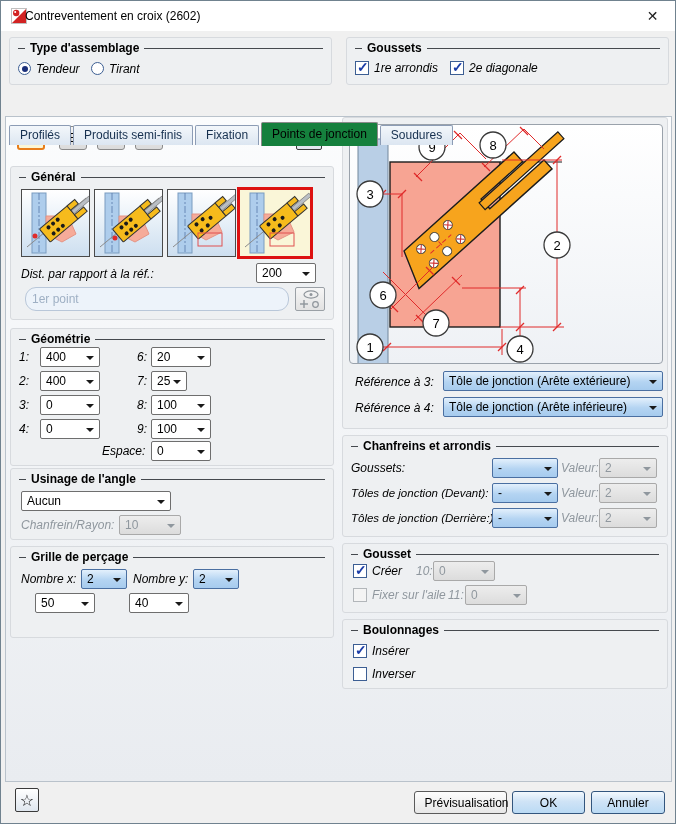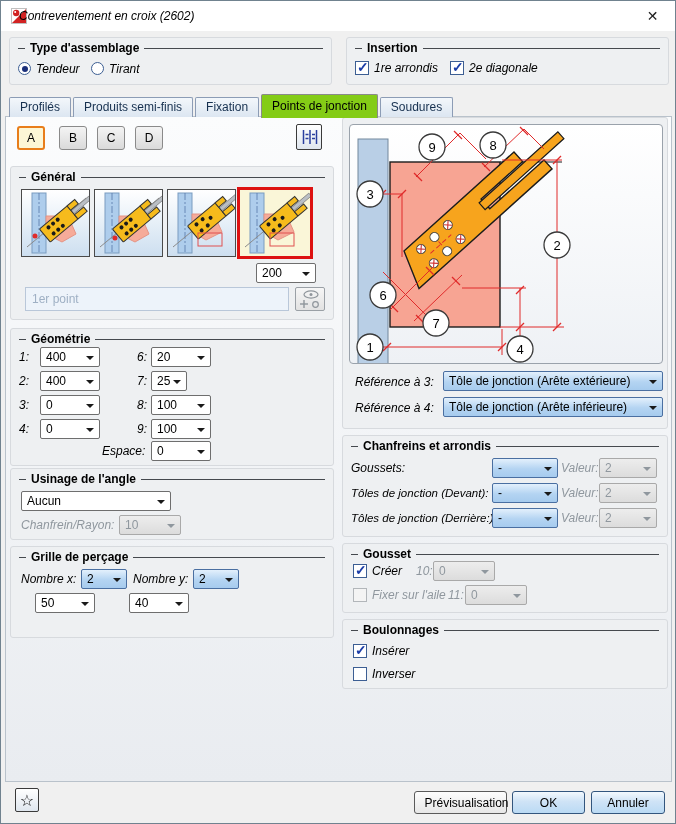--- a/index.html
+++ b/index.html
@@ -4,42 +4,42 @@
 <style>
   * { margin:0; padding:0; box-sizing:border-box; }
   body { font-family:"Liberation Sans", sans-serif; font-size:12px; color:#000; background:#c8c8c8; }
   .window { position:relative; width:676px; height:824px; background:#f0f0f0; border:1px solid #70828f; overflow:hidden; }
   .abs { position:absolute; }
   .lbl { position:absolute; white-space:nowrap; line-height:18px;font-style:italic; }
   .dis { color:#8f979e; }
 
   
   .titlebar { position:absolute; left:0; top:0; width:100%; height:30px; background:#ffffff; }
-  .title-text { position:absolute; left:18px; top:8px; font-size:12px;font-style:italic; }
+  .title-text { position:absolute; left:24px; top:8px; font-size:12px; }
   .close-btn { position:absolute; right:0; top:0; width:45px; height:30px; display:flex; align-items:center; justify-content:center; font-size:14px; color:#222; cursor:pointer; }
 
   
   .gb { position:absolute; background:#eef0f2; border:1px solid #d7dade; border-radius:3px; }
   .gb-title { position:absolute; left:8px; top:3px; right:8px; display:flex; align-items:center; gap:5px; font-weight:bold; font-size:12px; }
   .gb-title::before { content:''; width:7px; border-top:1px solid #45494e; }
   .gb-title::after { content:''; flex:1; border-top:1px solid #45494e; }
 
   
   .tabbar { position:absolute; left:8px; top:93px; display:flex; align-items:flex-end; z-index:3; }
   .tab { height:20px; padding:2px 10px 8px; margin-right:2px; background:linear-gradient(#f3f7fb,#dce6f1); border:1px solid #8c9cb5; border-bottom:none; border-radius:2px 2px 0 0; color:#16304f; cursor:pointer; white-space:nowrap; }
-  .tab.active { height:24px; padding-top:4px; background:#84cc16; border-color:#8a8a8a; color:#000; margin-bottom:-1px; }
+  .tab.active { height:24px; padding-top:4px; background:#15803d; border-color:#8a8a8a; color:#000; margin-bottom:-1px;margin-top:28px; }
   .tabpage { position:absolute; left:4px; top:115px; width:667px; height:666px; background:linear-gradient(180deg,#fbfcfd,#e9ecf0); border:1px solid #b9c2cb; }
 
   
   .combo { position:absolute; height:20px; background:#fff; border:1px solid #6e6e6e; border-radius:2px; display:flex; align-items:center; padding:0 16px 0 5px; cursor:pointer; white-space:nowrap; }
   .combo::after { content:''; position:absolute; right:5px; top:8px; border-left:4px solid transparent; border-right:4px solid transparent; border-top:4px solid #1a1a1a; }
   .combo.blue { background:linear-gradient(#e3f0fc,#b4d4f2 55%,#a6cbee); border-color:#4a6fa1; }
   .combo.gray { background:linear-gradient(#ededed,#dcdcdc); border-color:#a9a9a9; color:#8f979e; }
   .combo.gray::after { border-top-color:#8f979e; }
-  .textfield { position:absolute; height:24px; background:#edf3fa; border:1px solid #b9c7d9; border-radius:0; display:flex; align-items:center; padding:0 6px; color:#9fb0c4; }
+  .textfield { position:absolute; height:24px; background:#edf3fa; border:1px solid #b9c7d9; border-radius:11px; display:flex; align-items:center; padding:0 6px; color:#9fb0c4; }
   .cb { position:absolute; width:14px; height:14px; background:#fff; border:1px solid #3c5e93; }
   .cb.checked::after { content:'✓'; position:absolute; left:1px; top:-3px; font-size:14px; font-weight:bold; color:#1b3da8; }
   .cb.off { border-color:#b2b6ba; background:#f4f4f4; }
   .radio { position:absolute; width:13px; height:13px; border-radius:50%; background:#fff; border:1px solid #3c5e93; }
   .radio.sel::after { content:''; position:absolute; left:2.5px; top:2.5px; width:6px; height:6px; border-radius:50%; background:#1b2f7a; }
   .btn { position:absolute; border:1px solid #33567e; background:linear-gradient(#f3f9fe,#cfe3f6 45%,#badaf4); border-radius:3px; display:flex; align-items:center; justify-content:center; font-size:12px; cursor:pointer; }
   .btn.plain { background:linear-gradient(#fdfdfd,#e7e7e7); border-color:#5a5a5a;padding-left:12px; }
   .abcd { position:absolute; width:28px; height:24px; border:1px solid #8a8a8a; border-radius:3px; background:linear-gradient(#f4f4f4,#dadada); display:flex; align-items:center; justify-content:center; cursor:pointer; }
   .abcd.active { border:2px solid #e87d1a; background:#fcf6d5; }
   .iconbtn { position:absolute; border:1px solid #3a3a3a; border-radius:2px; background:linear-gradient(#ffffff,#dfe6ee); display:flex; align-items:center; justify-content:center; cursor:pointer; }
@@ -69,21 +69,21 @@
         <span>Type d'assemblage</span>
       </div>
     <span class="radio sel" style="left:8px;top:24px"></span>
     <span class="lbl" style="left:26px;top:22px">Tendeur</span>
     <span class="radio" style="left:81px;top:24px"></span>
     <span class="lbl" style="left:99px;top:22px">Tirant</span>
   </div>
 
   <div class="gb" style="left:345px;top:36px;width:323px;height:48px">
     <div class="gb-title">
-        <span>Insertion</span>
+        <span>Goussets</span>
       </div>
     <span class="cb checked" style="left:8px;top:23px"></span>
     <span class="lbl" style="left:27px;top:21px">1re arrondis</span>
     <span class="cb checked" style="left:103px;top:23px"></span>
     <span class="lbl" style="left:122px;top:21px">2e diagonale</span>
   </div>
 
   <div class="tabbar">
     <div class="tab">Profilés</div>
     <div class="tab">Produits semi-finis</div>
@@ -199,20 +199,21 @@
                 <circle cx="4" cy="-4" r="2"></circle>
                 <circle cx="12" cy="-4" r="2"></circle>
                 <circle cx="4" cy="4" r="2"></circle>
                 <circle cx="12" cy="4" r="2"></circle>
                 <circle cx="19" cy="0" r="2"></circle>
               </g>
           </g>
           <rect x="30" y="43" width="24" height="13" fill="none" stroke="#e05050"></rect>
         </svg>
       </div>
+      <span class="lbl" style="left:10px;top:98px">Dist. par rapport à la réf.:</span>
       <div class="combo" style="left:245px;top:96px;width:60px">
           <span>200</span>
         </div>
       <div class="textfield" style="left:14px;top:120px;width:264px">
           <span>1er point</span>
         </div>
       <div class="iconbtn dis" style="left:284px;top:120px;width:30px;height:24px">
         <svg width="28" height="22">
           <ellipse cx="15" cy="6.5" rx="7" ry="3.6" fill="none" stroke="#8f959b" stroke-width="1.2"></ellipse>
           <circle cx="15" cy="6.5" r="1.5" fill="#8f959b"></circle>

